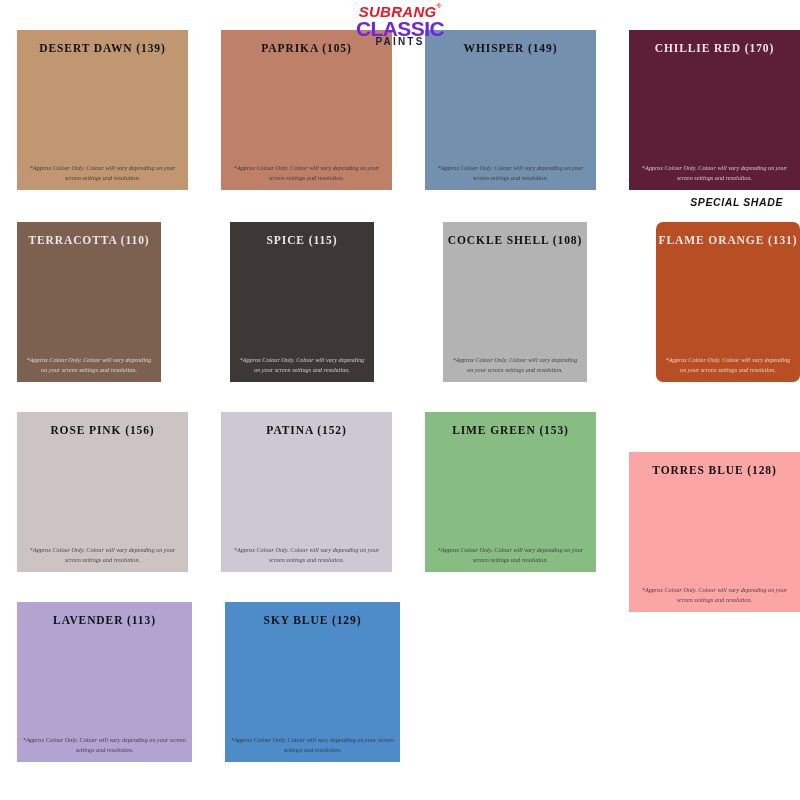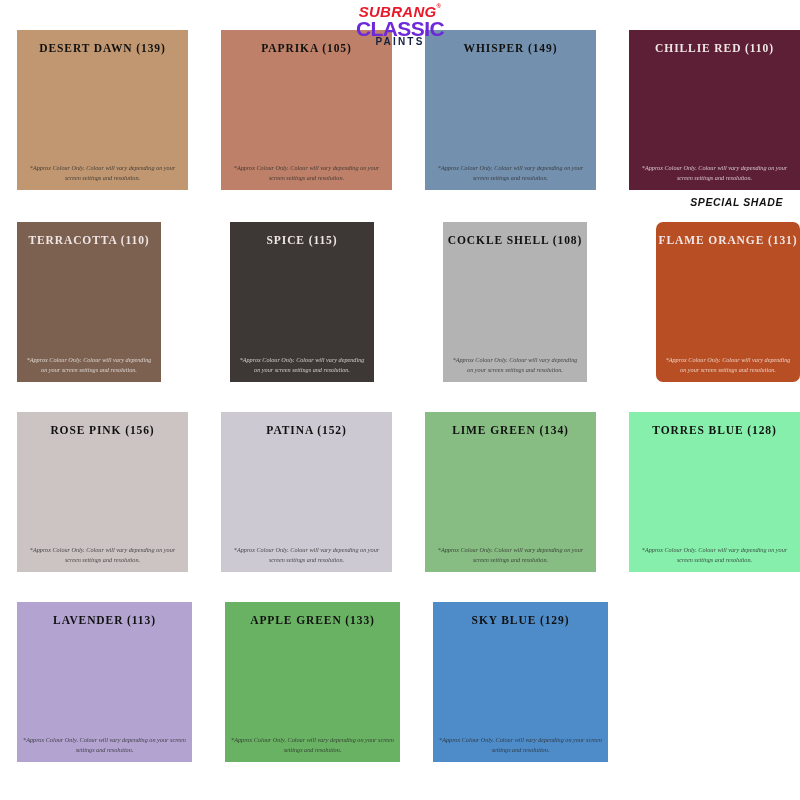--- a/index.html
+++ b/index.html
@@ -178,21 +178,21 @@
       </div>
     </div>
     <div class="cell">
       <div class="swatch" style="background-color: rgb(115, 145, 174);">
         <div class="swatch-name">WHISPER (149)</div>
         <div class="swatch-note">*Approx Colour Only. Colour will vary depending on your screen settings and resolution.</div>
       </div>
     </div>
     <div class="cell">
       <div class="swatch" style="background-color: rgb(93, 31, 53);">
-        <div class="swatch-name light-text">CHILLIE RED (110)</div>
+        <div class="swatch-name light-text">CHILLIE RED (170)</div>
         <div class="swatch-note light-text">*Approx Colour Only. Colour will vary depending on your screen settings and resolution.</div>
       </div>
     </div>
   </div>
 
   <div class="special-shade">SPECIAL SHADE</div>
 
   <div class="row row-2">
     <div class="cell">
       <div class="swatch" style="background-color: rgb(124, 96, 80);">
@@ -228,46 +228,40 @@
       </div>
     </div>
     <div class="cell">
       <div class="swatch" style="background-color: rgb(204, 201, 211);">
         <div class="swatch-name">PATINA (152)</div>
         <div class="swatch-note">*Approx Colour Only. Colour will vary depending on your screen settings and resolution.</div>
       </div>
     </div>
     <div class="cell">
       <div class="swatch" style="background-color: rgb(135, 188, 130);">
-        <div class="swatch-name">LIME GREEN (134)</div>
-        <div class="swatch-note">*Approx Colour Only. Colour will vary depending on your screen settings and resolution.</div>
-      </div>
-    </div>
-    <div class="cell">
-      <div class="swatch" style="background-color: #86efac;">
+        <div class="swatch-name">LIME GREEN (153)</div>
+        <div class="swatch-note">*Approx Colour Only. Colour will vary depending on your screen settings and resolution.</div>
+      </div>
+    </div>
+    <div class="cell">
+      <div class="swatch" style="background-color: #fca5a5; margin-top: 40px;">
         <div class="swatch-name">TORRES BLUE (128)</div>
         <div class="swatch-note">*Approx Colour Only. Colour will vary depending on your screen settings and resolution.</div>
       </div>
     </div>
   </div>
 
   <div class="row row-4">
     <div class="cell">
       <div class="swatch" style="background-color: rgb(178, 163, 209);">
         <div class="swatch-name">LAVENDER (113)</div>
         <div class="swatch-note">*Approx Colour Only. Colour will vary depending on your screen settings and resolution.</div>
       </div>
     </div>
     <div class="cell">
-      <div class="swatch" style="background-color: rgb(105, 178, 99);">
-        <div class="swatch-name">APPLE GREEN (133)</div>
-        <div class="swatch-note">*Approx Colour Only. Colour will vary depending on your screen settings and resolution.</div>
-      </div>
-    </div>
-    <div class="cell">
       <div class="swatch" style="background-color: rgb(78, 140, 201);">
         <div class="swatch-name">SKY BLUE (129)</div>
         <div class="swatch-note">*Approx Colour Only. Colour will vary depending on your screen settings and resolution.</div>
       </div>
     </div>
   </div>
 
 </div>
 
 </body></html>

